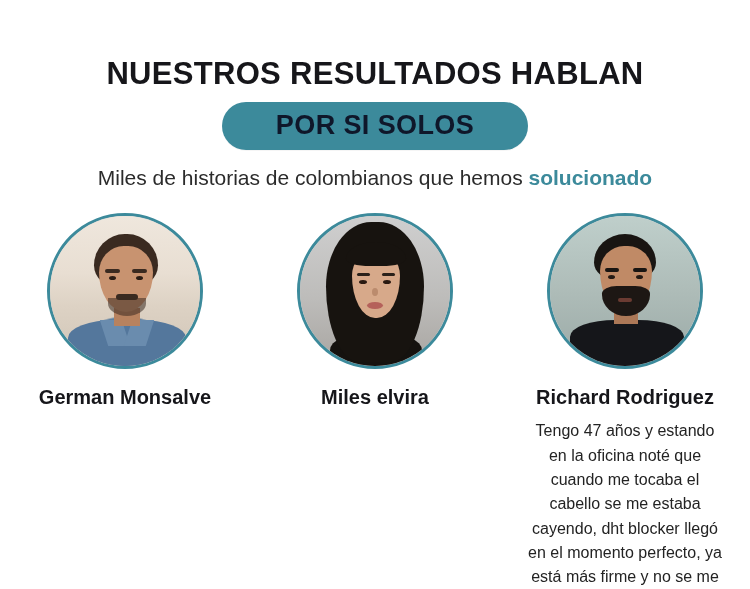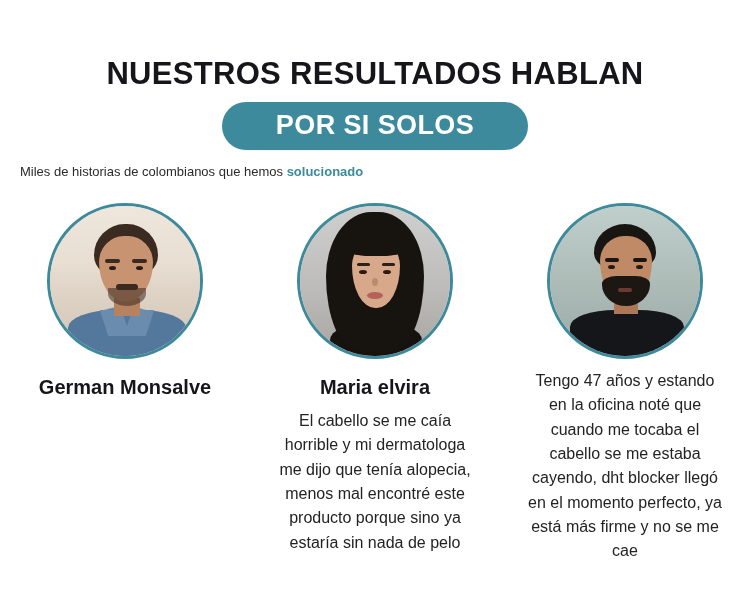--- a/index.html
+++ b/index.html
@@ -33,33 +33,34 @@
     line-height: 1.12;
   }
 
   .banner-wrap {
     display: flex;
     justify-content: center;
     margin-top: 10px;
   }
   .banner {
     background: #3c8a9b;
-    color: #ffffff;
+    color: #0f172a;
     font-size: 27px;
     font-weight: bold;
     letter-spacing: 0.4px;
     border-radius: 26px;
     padding: 9px 54px 11px 54px;
     line-height: 1.05;
     text-align: center;
     box-shadow: 0 1px 0 rgba(0,0,0,0.04);
   }
 
   .subhead {
-    font-size: 13px;
+    text-align: center;
+    font-size: 21px;
     color: #2b2b2b;
     margin-top: 14px;
     line-height: 1.3;
   }
   .subhead .accent {
     color: #3c8a9b;
     font-weight: bold;
   }
 
   .cards {
@@ -304,36 +305,36 @@
           <div class="p2-face"></div>
           <div class="p2-fringe"></div>
           <div class="p2-brow-l"></div>
           <div class="p2-brow-r"></div>
           <div class="p2-eye-l"></div>
           <div class="p2-eye-r"></div>
           <div class="p2-nose"></div>
           <div class="p2-lip"></div>
         </div>
       </div>
-      <div class="card-name">Maria elvira</div>
-      <div class="card-text">El cabello se me caía horrible y mi dermatologa me dijo que tenía alopecia, menos mal encontré este producto porque sino ya estaría sin nada de pelo</div>
+      <div class="card-name">Miles elvira</div>
     </div>
 
     <div class="card">
       <div class="avatar">
         <div class="photo photo-3">
           <div class="p3-shirt"></div>
           <div class="p3-neck"></div>
           <div class="p3-hair"></div>
           <div class="p3-face"></div>
           <div class="p3-brow-l"></div>
           <div class="p3-brow-r"></div>
           <div class="p3-eye-l"></div>
           <div class="p3-eye-r"></div>
           <div class="p3-beard"></div>
           <div class="p3-mouth"></div>
         </div>
       </div>
+      <div class="card-name">Richard Rodriguez</div>
       <div class="card-text">Tengo 47 años y estando en la oficina noté que cuando me tocaba el cabello se me estaba cayendo, dht blocker llegó en el momento perfecto, ya está más firme y no se me cae</div>
     </div>
 
   </div>
 </div>
 
 </body></html>

